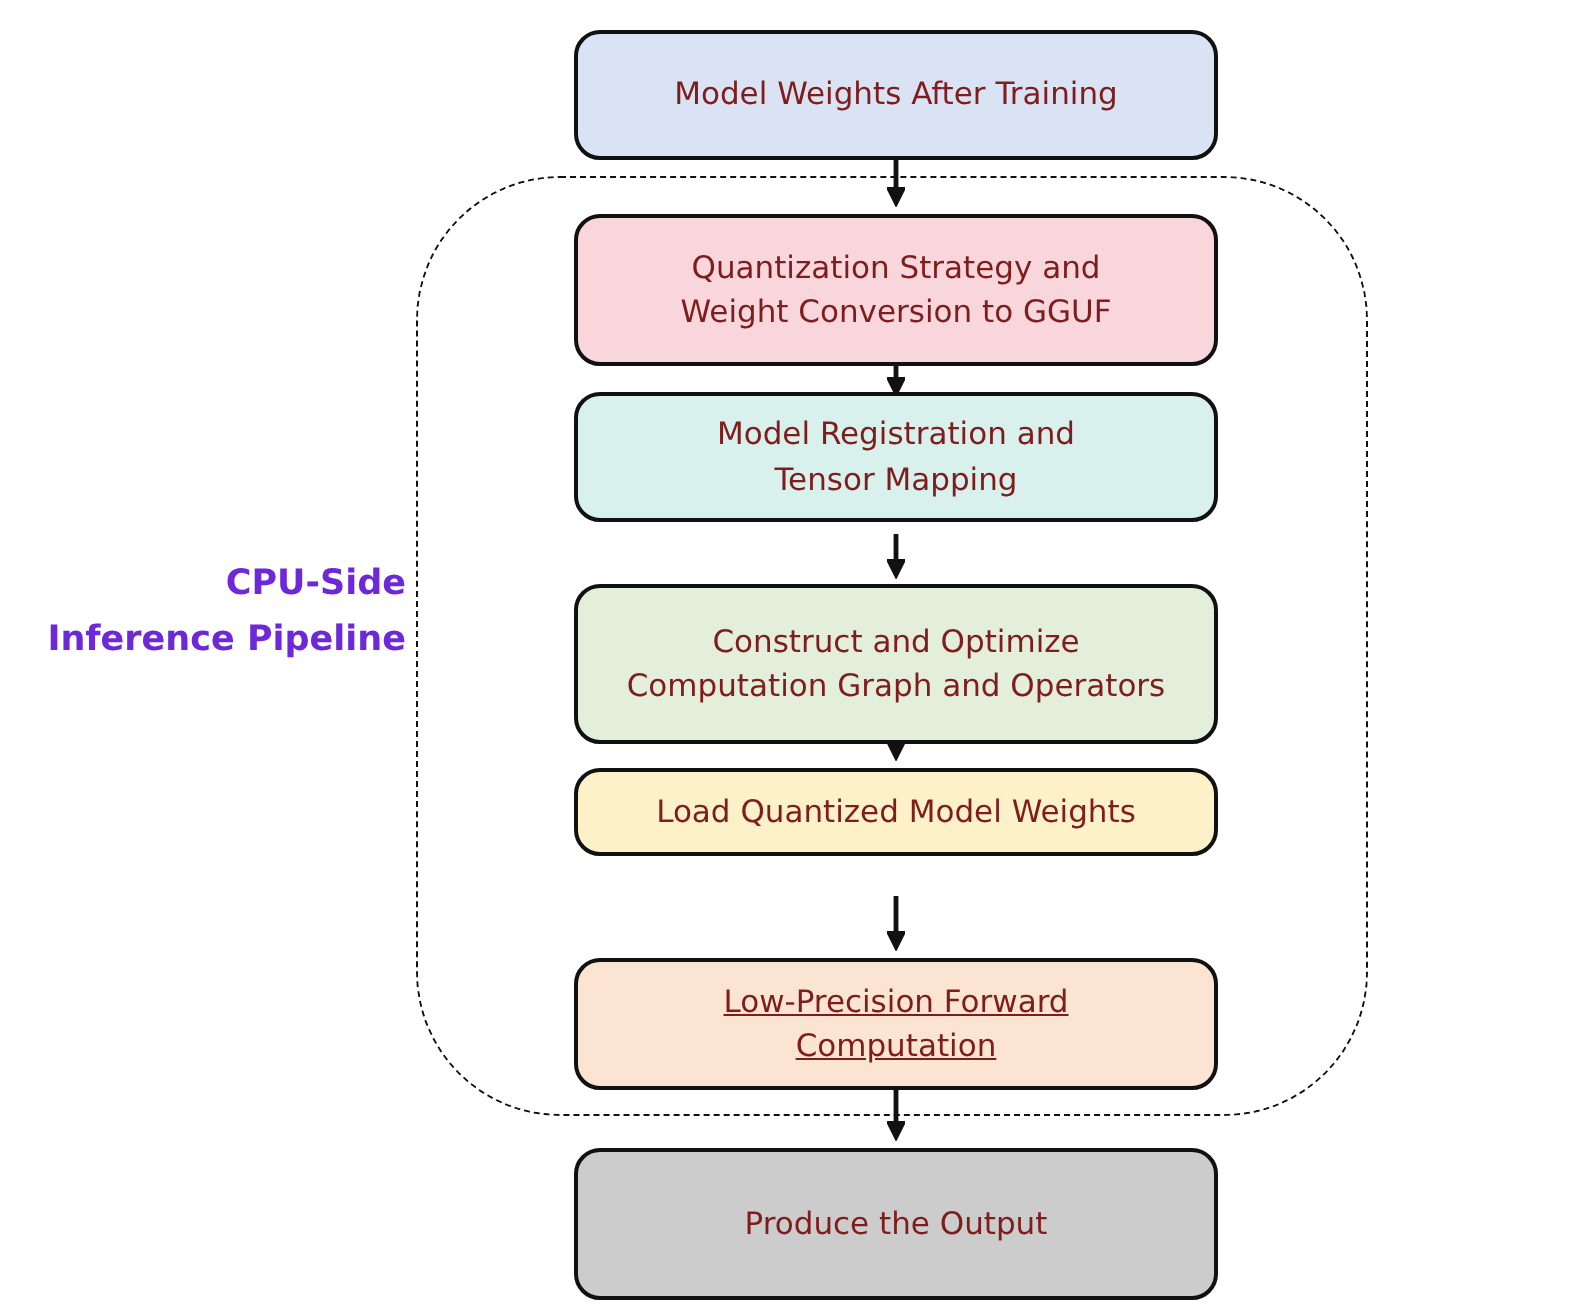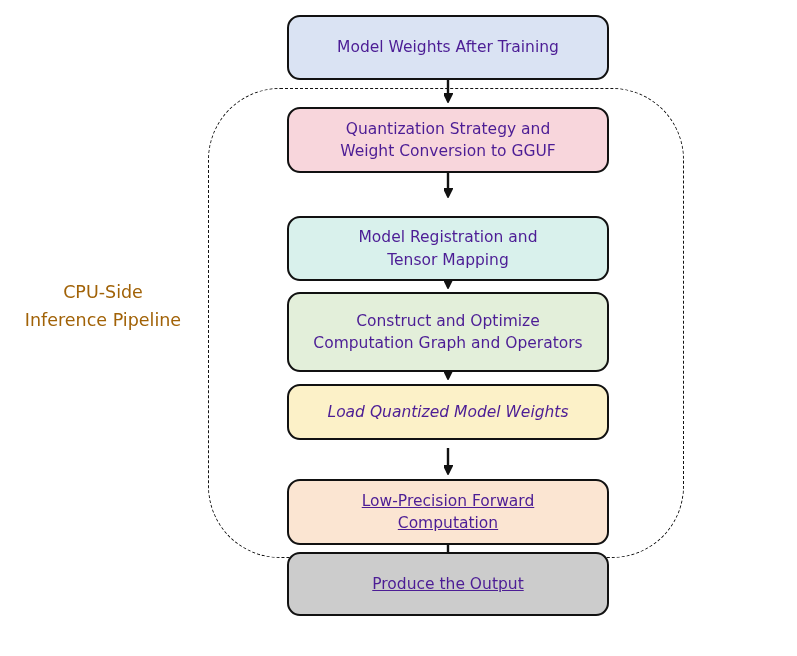--- a/index.html
+++ b/index.html
@@ -24,40 +24,41 @@
     border: 1.7px dashed #111111;
     border-radius: 72px;
     box-sizing: border-box;
     background: transparent;
   }
   .side-label {
     position: absolute;
     left: 3px;
     top: 278px;
     width: 200px;
-    text-align: center;
+    text-align: right;
     font-size: 17.5px;
     line-height: 1.6;
-    color: #a16207;
+    color: #6d28d9;
     white-space: pre-line;
+    font-weight: bold;
   }
   .node {
     position: absolute;
     left: 287px;
     width: 322px;
     border: 2.6px solid #111111;
     border-radius: 13px;
     box-sizing: border-box;
     display: flex;
     align-items: center;
     justify-content: center;
     text-align: center;
     font-size: 15.5px;
     line-height: 1.45;
-    color: #4c1d95;
+    color: #7f1d1d;
     white-space: pre-line;
   }
   .arrows {
     position: absolute;
     left: 0;
     top: 0;
     width: 797px;
     height: 656px;
     pointer-events: none;
   }
@@ -83,29 +84,29 @@
       <line x1="448" y1="173" x2="448" y2="196" marker-end="url(#arrowhead)"></line>
       <line x1="448" y1="267" x2="448" y2="287" marker-end="url(#arrowhead)"></line>
       <line x1="448" y1="358" x2="448" y2="378" marker-end="url(#arrowhead)"></line>
       <line x1="448" y1="448" x2="448" y2="473" marker-end="url(#arrowhead)"></line>
       <line x1="448" y1="545" x2="448" y2="568" marker-end="url(#arrowhead)"></line>
     </g>
   </svg>
 
   <div class="node" style="top: 15px; height: 65px; background-color: rgb(218, 227, 243);">Model Weights After Training</div>
 
-  <div class="node" style="top: 107px; height: 66px; background-color: rgb(248, 214, 220);">Quantization Strategy and
+  <div class="node" style="top: 107px; height: 76px; background-color: rgb(248, 214, 220);">Quantization Strategy and
 Weight Conversion to GGUF</div>
 
-  <div class="node" style="top: 216px; height: 65px; background-color: rgb(217, 241, 236);">Model Registration and
+  <div class="node" style="top: 196px; height: 65px; background-color: rgb(217, 241, 236);">Model Registration and
 Tensor Mapping</div>
 
   <div class="node" style="top: 292px; height: 80px; background-color: rgb(227, 239, 218);">Construct and Optimize
 Computation Graph and Operators</div>
 
-  <div class="node" style="top: 384px; height: 56px; background-color: rgb(252, 241, 200); font-style: italic;">Load Quantized Model Weights</div>
+  <div class="node" style="top: 384px; height: 44px; background-color: rgb(252, 241, 200);">Load Quantized Model Weights</div>
 
   <div class="node" style="top: 479px; height: 66px; background-color: rgb(251, 229, 210); text-decoration: underline;">Low-Precision Forward
 Computation</div>
 
-  <div class="node" style="top: 552px; height: 64px; background-color: rgb(204, 204, 204); text-decoration: underline;">Produce the Output</div>
+  <div class="node" style="top: 574px; height: 76px; background-color: rgb(204, 204, 204);">Produce the Output</div>
 
 </div>
 
 </body></html>

